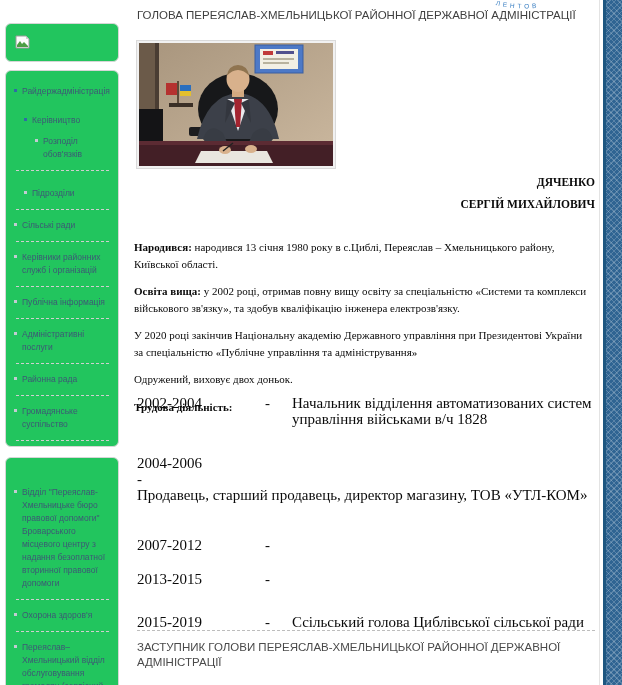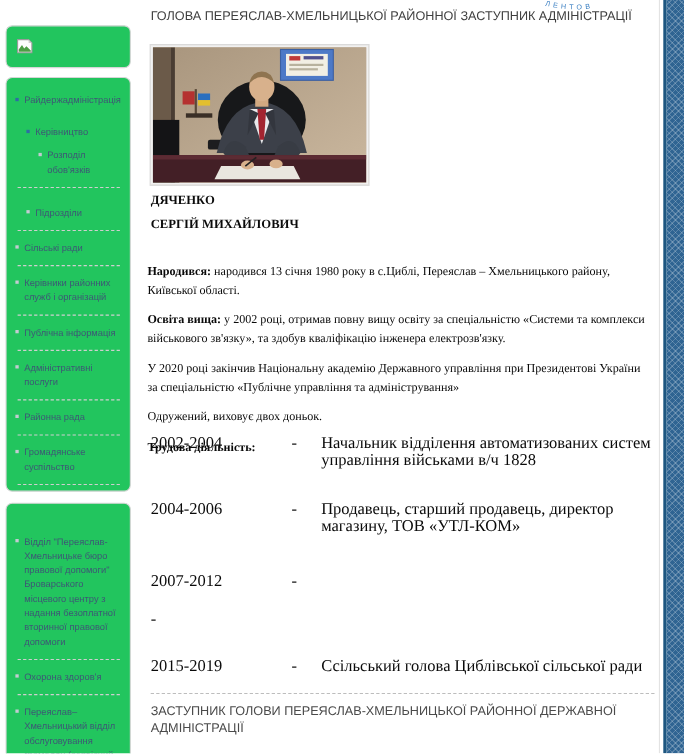--- a/index.html
+++ b/index.html
@@ -48,41 +48,41 @@
     position:absolute; left:137px; top:8px; width:460px;
     font-size:11.5px; line-height:15px; color:#3f3f3f;
   }
   #photo {
     position:absolute; left:137px; top:41px; width:198px; height:127px;
     border:2px solid #f1f1f1; outline:1px solid #dadada; background:#b9a68f;
   }
   #photo svg { display:block; }
 
   #name-block {
-    position:absolute; left:137px; top:176px; width:458px; text-align:left;
+    position:absolute; left:137px; top:176px; width:458px; text-align:right;
     font-family:"Liberation Serif", serif; font-weight:bold; font-size:11.5px; color:#0b0b0b;
   }
   #name-block div { margin-bottom:10px; }
 
   #bio {
     position:absolute; left:134px; top:239px; width:458px;
     font-family:"Liberation Serif", serif; font-size:11px; line-height:16.5px; color:#0a0a0a;
   }
   #bio p { margin:0 0 11px 0; }
   #bio b { font-weight:bold; }
 
   #career {
     position:absolute; left:137px; top:395px; width:458px;
     font-family:"Liberation Serif", serif; font-size:15px; line-height:16px; color:#0a0a0a;
   }
   .career-row { display:flex; }
   .cy { width:128px; flex:none; }
   .cd { width:27px; flex:none; }
   .cp { flex:1; }
-  .mb28 { margin-bottom:28px; } .mb34 { margin-bottom:34px; }
+  .mb28 { margin-bottom:28px; } .mb34 { margin-bottom:34px;flex-direction:column; }
   .mb18 { margin-bottom:18px; } .mb27 { margin-bottom:27px; }
 
   #main-sep { position:absolute; left:137px; top:630px; width:458px; border-top:1px dashed #bdbdbd; }
   #next-title {
     position:absolute; left:137px; top:640px; width:450px;
     font-size:11.5px; line-height:15px; color:#4a4a4a;
   }
 </style>
 </head>
 <body>
@@ -135,21 +135,21 @@
 
   <div id="box-info" class="side-box sidebar-list">
     <div class="nav-item lv1"><span>Відділ "Переяслав-Хмельницьке бюро правової допомоги" Броварського місцевого центру з надання безоплатної вторинної правової допомоги</span></div>
     <div class="sep"></div>
     <div class="nav-item lv1"><span>Охорона здоров'я</span></div>
     <div class="sep"></div>
     <div class="nav-item lv1"><span>Переяслав–Хмельницький відділ обслуговування громадян (сервісний центр)</span></div>
 
   </div>
 
-  <div id="page-title">ГОЛОВА ПЕРЕЯСЛАВ-ХМЕЛЬНИЦЬКОЇ РАЙОННОЇ ЗАСТУПНИК АДМІНІСТРАЦІЇ</div>
+  <div id="page-title">ГОЛОВА ПЕРЕЯСЛАВ-ХМЕЛЬНИЦЬКОЇ РАЙОННОЇ ДЕРЖАВНОЇ АДМІНІСТРАЦІЇ</div>
 
   <div id="photo">
     <svg width="194" height="123" viewBox="0 0 194 123">
       <defs>
         <linearGradient id="wall" x1="0" y1="0" x2="1" y2="1">
           <stop offset="0" stop-color="#a8957d"></stop>
             <stop offset="1" stop-color="#cbb89f"></stop>
         </linearGradient>
       </defs>
       <rect width="194" height="123" fill="url(#wall)"></rect>
@@ -219,20 +219,21 @@
     <div class="career-row mb34">
       <span class="cy">2004-2006</span>
       <span class="cd">-</span>
       <span class="cp">Продавець, старший продавець, директор магазину, ТОВ «УТЛ-КОМ»</span>
     </div>
     <div class="career-row mb18">
       <span class="cy">2007-2012</span>
       <span class="cd">-</span>
     </div>
     <div class="career-row mb27">
+      <span class="cy">2013-2015</span>
       <span class="cd">-</span>
     </div>
     <div class="career-row">
       <span class="cy">2015-2019</span>
       <span class="cd">-</span>
       <span class="cp">Ссільський голова Циблівської сільської ради</span>
     </div>
   </div>
 
   <div id="main-sep"></div>

